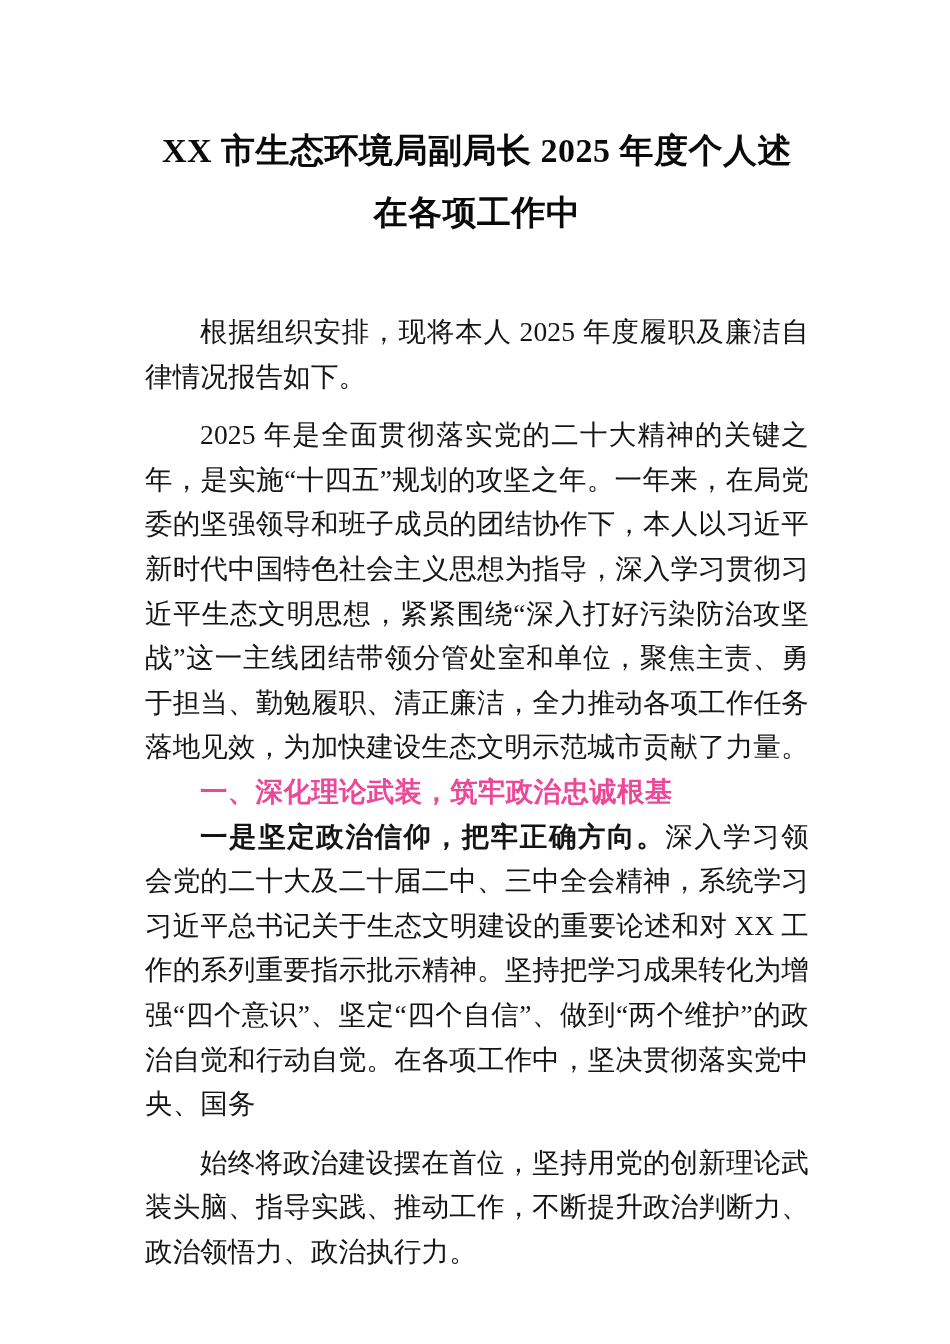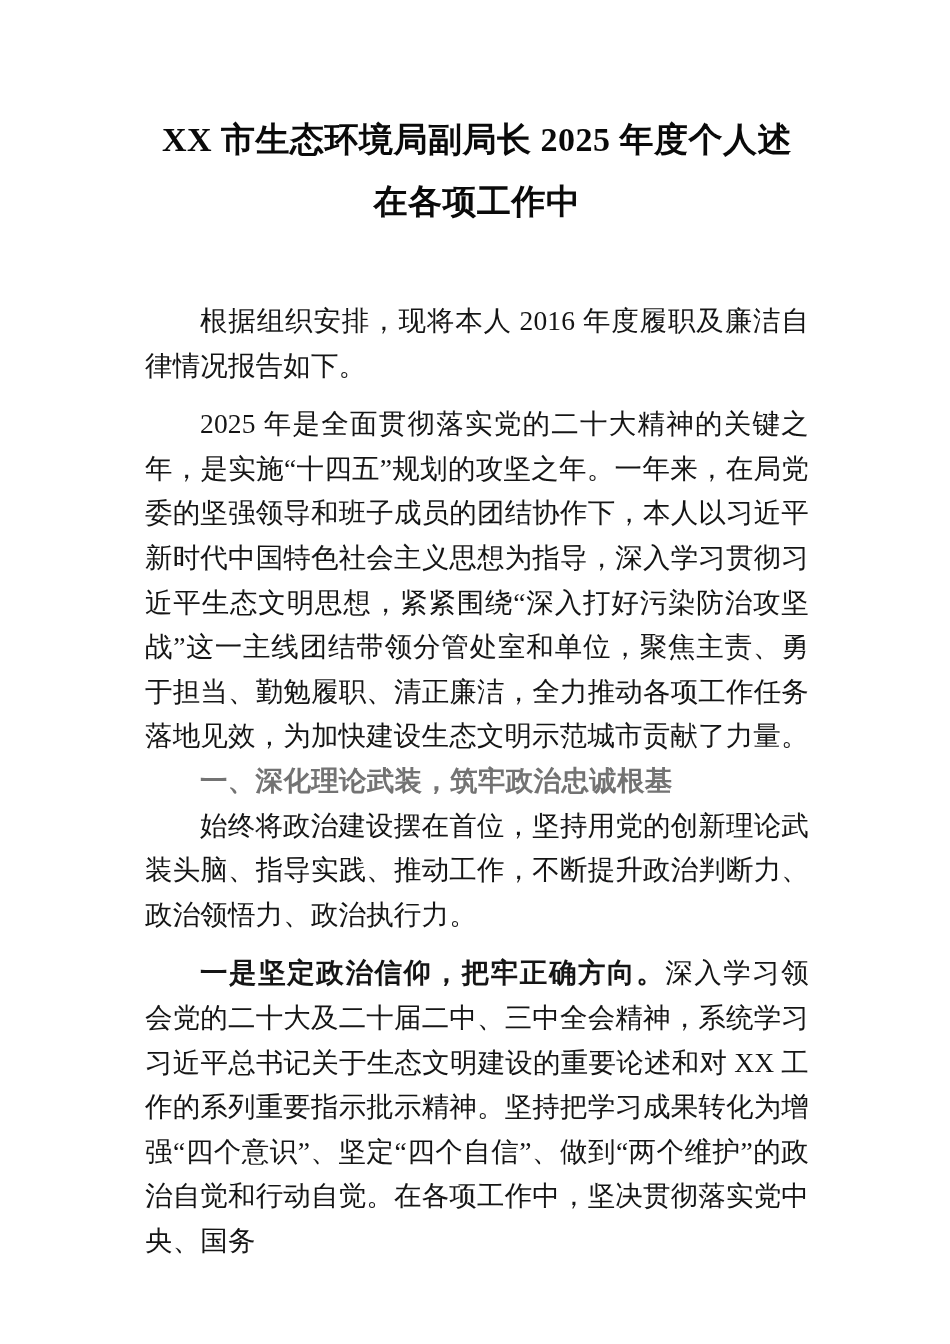--- a/index.html
+++ b/index.html
@@ -20,21 +20,21 @@
     position: relative;
     width: 950px;
     height: 1344px;
     background: #ffffff;
     box-sizing: border-box;
   }
 
   .content {
     position: absolute;
     left: 145px;
-    top: 1px;
+    top: 12px;
     width: 664px;   
   }
 
   
   .doc-title {
     margin: 0;
     padding-top: 108px;
     text-align: center;
     font-family: "Liberation Serif", "DejaVu Serif", serif;
     font-weight: 700;
@@ -67,21 +67,21 @@
 
   
   h2.section-heading {
     margin: 0;
     font-family: "Liberation Sans", "DejaVu Sans", sans-serif;
     font-weight: 700;
     font-size: 27.5px;
     line-height: 44.6px;
     text-indent: 2em;
     letter-spacing: 0.3px;
-    color: #737373;
+    color: #ec4899;
   }
 
   
   .lead-in {
     font-weight: 700;
     font-family: "Liberation Sans", "DejaVu Sans", sans-serif;
     letter-spacing: 0.2px;
   }
 </style>
 </head>
@@ -90,25 +90,25 @@
 <div class="page">
   <div class="content">
 
     <h1 class="doc-title">
       <span>XX 市生态环境局副局长 2025 年度个人述</span><br>
       <span>在各项工作中</span>
     </h1>
 
     <div class="body-block">
 
-      <p class="para">根据组织安排，现将本人 2016 年度履职及廉洁自律情况报告如下。</p>
+      <p class="para">根据组织安排，现将本人 2025 年度履职及廉洁自律情况报告如下。</p>
 
       <p class="para">2025 年是全面贯彻落实党的二十大精神的关键之年，是实施“十四五”规划的攻坚之年。一年来，在局党委的坚强领导和班子成员的团结协作下，本人以习近平新时代中国特色社会主义思想为指导，深入学习贯彻习近平生态文明思想，紧紧围绕“深入打好污染防治攻坚战”这一主线团结带领分管处室和单位，聚焦主责、勇于担当、勤勉履职、清正廉洁，全力推动各项工作任务落地见效，为加快建设生态文明示范城市贡献了力量。</p>
 
       <h2 class="section-heading">一、深化理论武装，筑牢政治忠诚根基</h2>
 
+      <p class="para"><span class="lead-in">一是坚定政治信仰，把牢正确方向。</span><span>深入学习领会党的二十大及二十届二中、三中全会精神，系统学习习近平总书记关于生态文明建设的重要论述和对 XX 工作的系列重要指示批示精神。坚持把学习成果转化为增强“四个意识”、坚定“四个自信”、做到“两个维护”的政治自觉和行动自觉。在各项工作中，坚决贯彻落实党中央、国务</span></p>
+
       <p class="para">始终将政治建设摆在首位，坚持用党的创新理论武装头脑、指导实践、推动工作，不断提升政治判断力、政治领悟力、政治执行力。</p>
-
-      <p class="para"><span class="lead-in">一是坚定政治信仰，把牢正确方向。</span><span>深入学习领会党的二十大及二十届二中、三中全会精神，系统学习习近平总书记关于生态文明建设的重要论述和对 XX 工作的系列重要指示批示精神。坚持把学习成果转化为增强“四个意识”、坚定“四个自信”、做到“两个维护”的政治自觉和行动自觉。在各项工作中，坚决贯彻落实党中央、国务</span></p>
 
     </div>
   </div>
 </div>
 
 </body></html>

